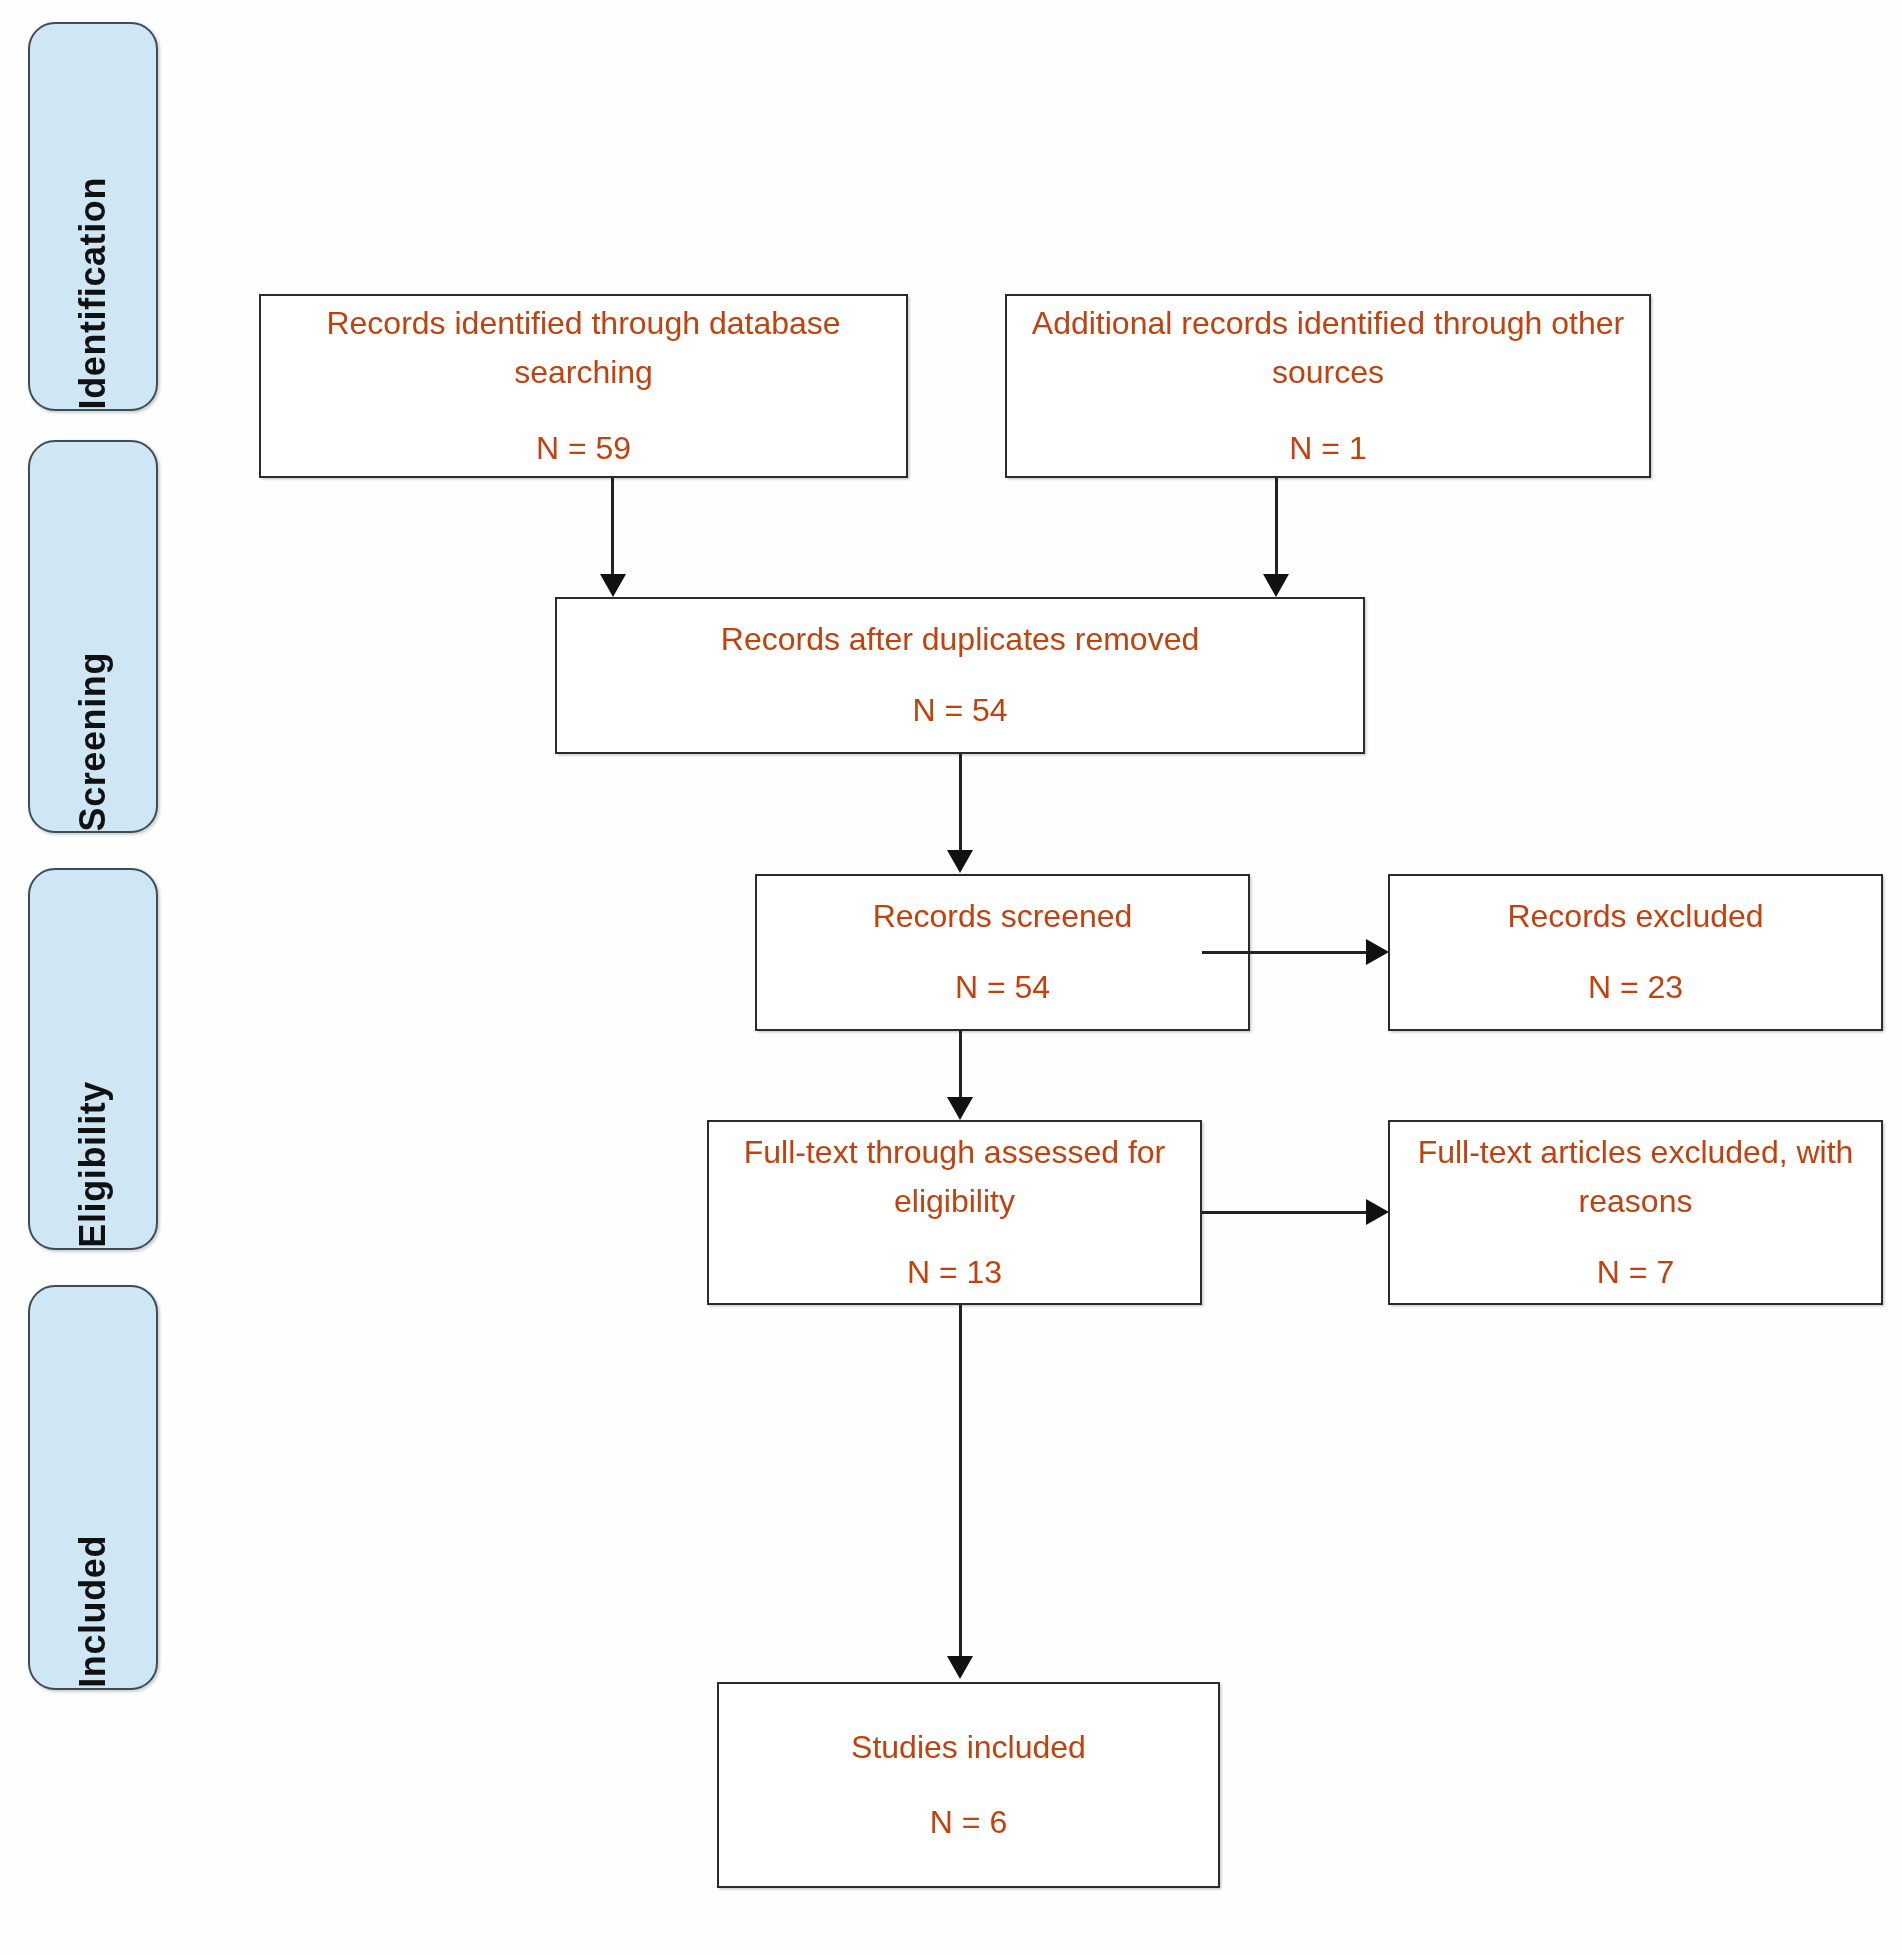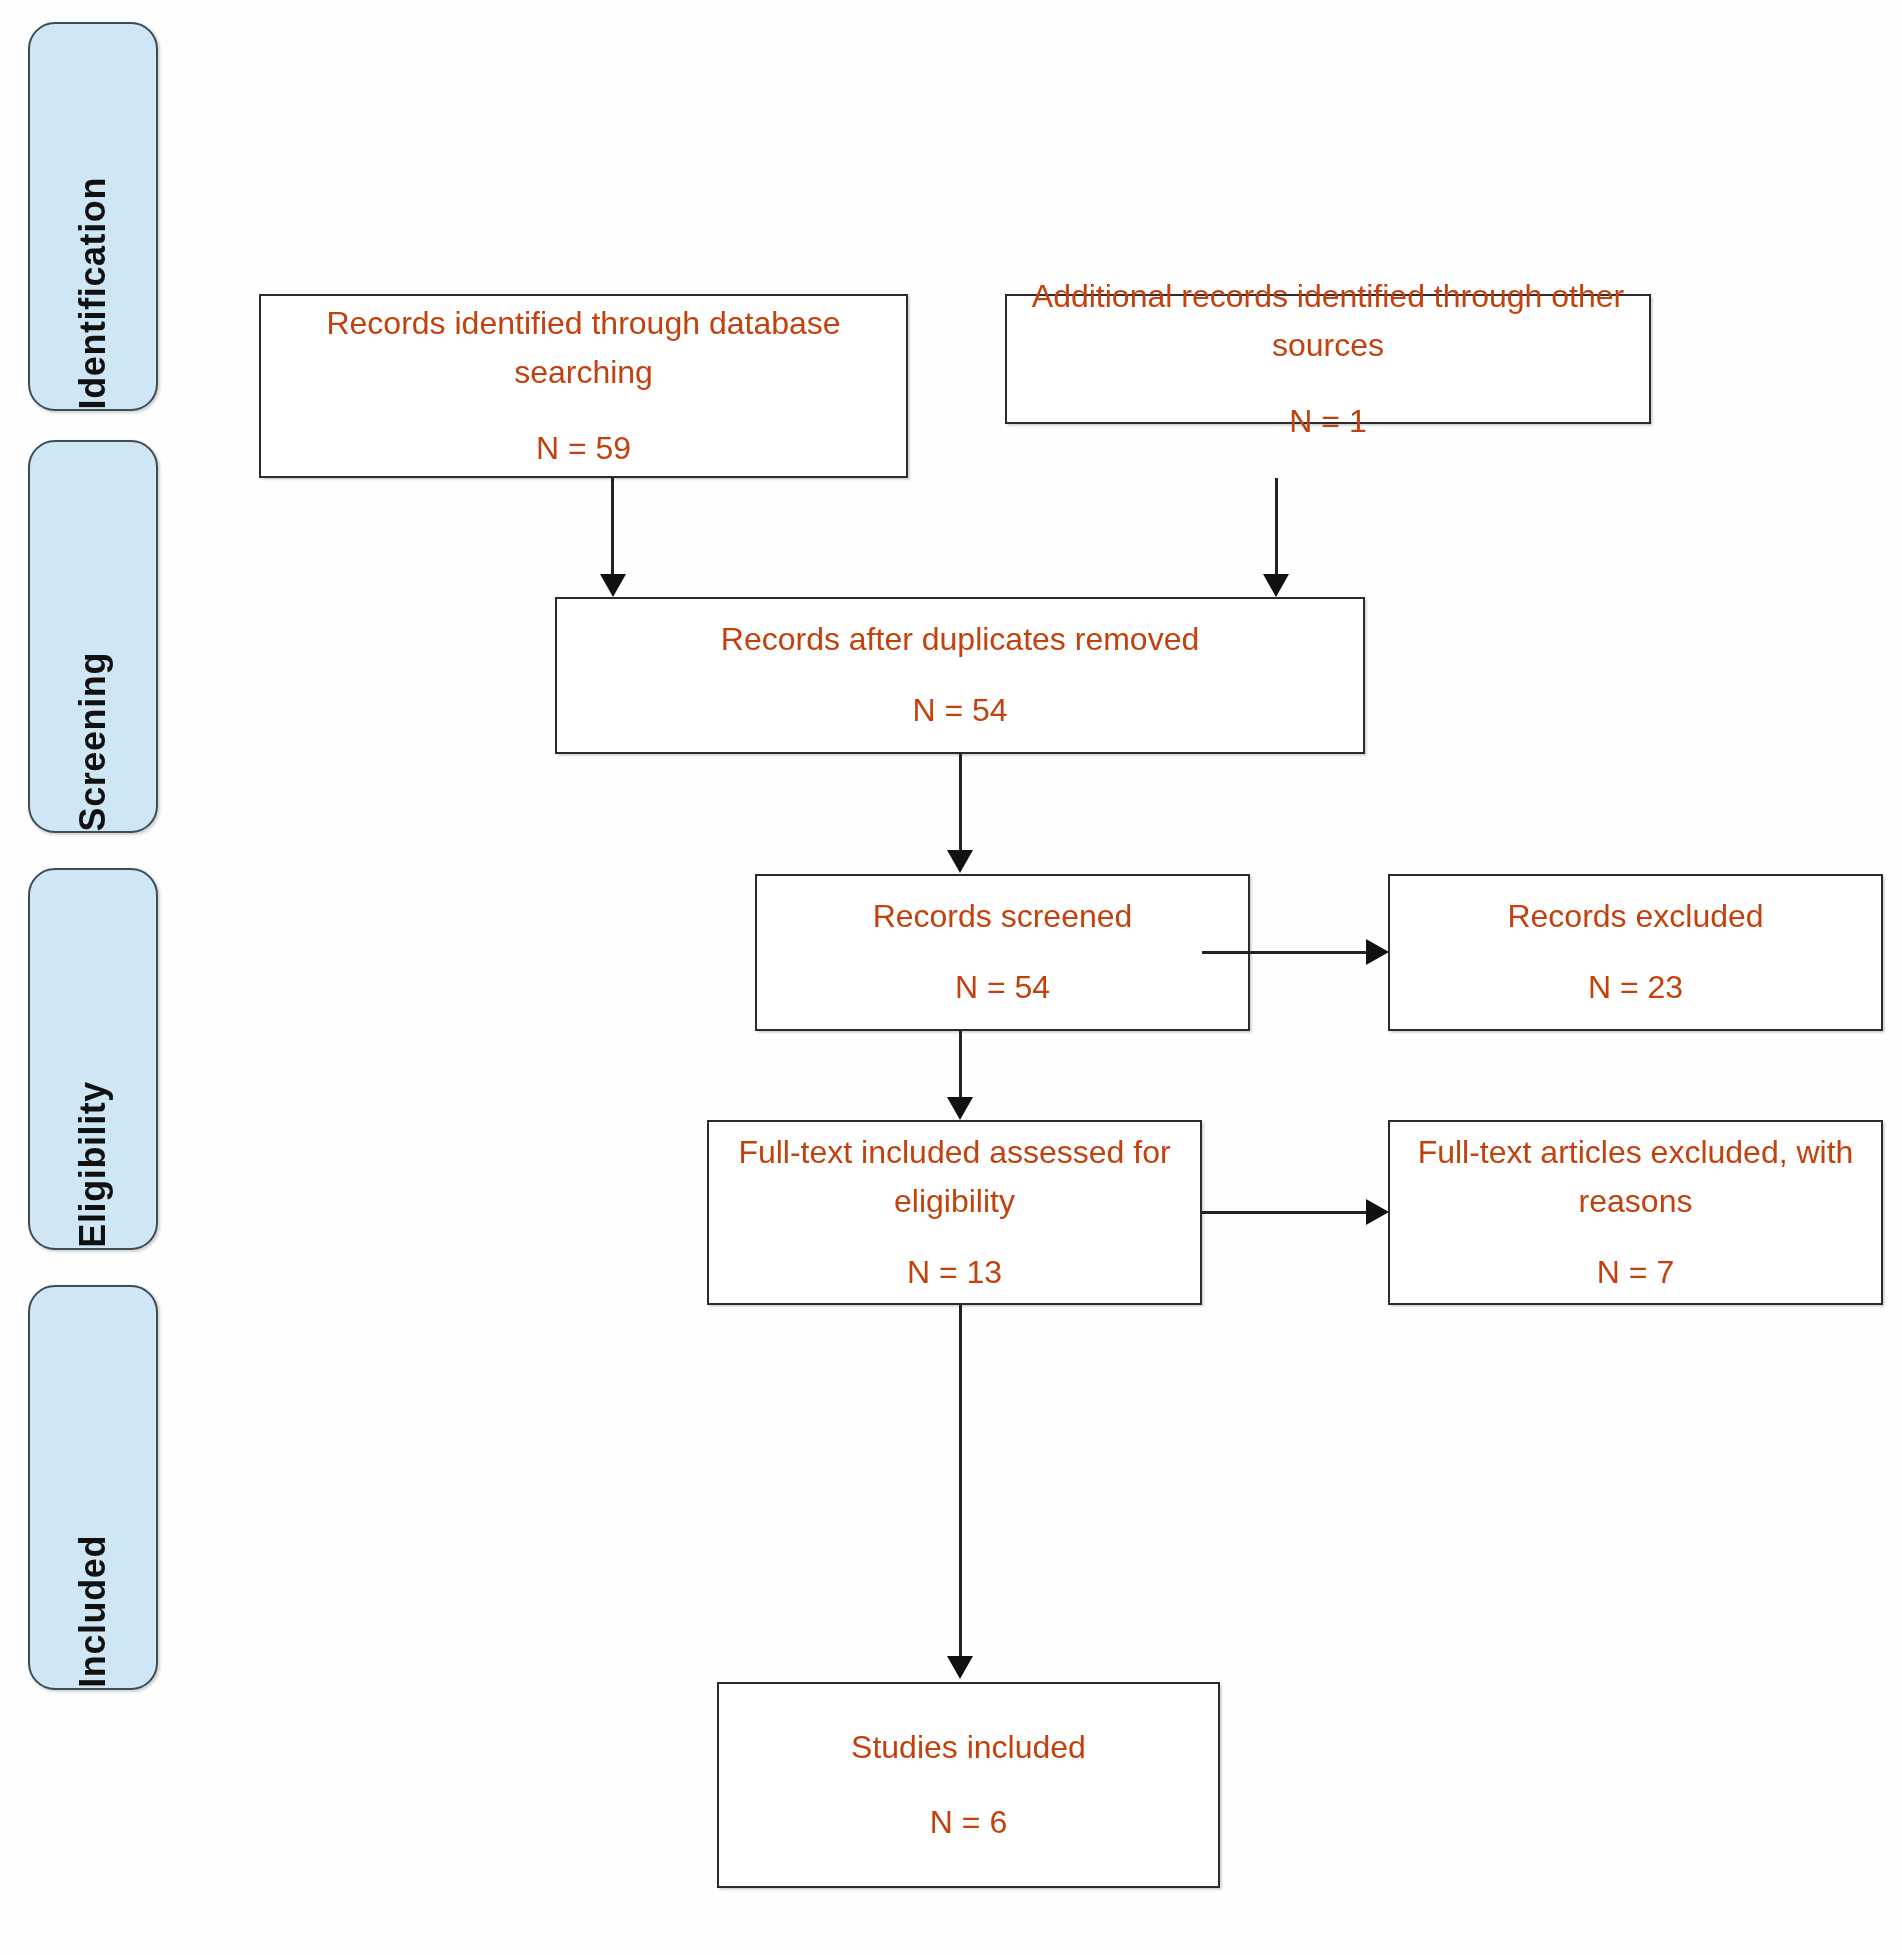--- a/index.html
+++ b/index.html
@@ -118,21 +118,21 @@
 
   <div class="stage-bar" style="left:28px; top:1285px; width:130px; height:405px;">
     <span class="stage-label">Included</span>
   </div>
 
   <div class="flow-box" style="left:259px; top:294px; width:649px; height:184px;">
     <span class="box-text">Records identified through database searching</span>
     <span class="box-n">N = 59</span>
   </div>
 
-  <div class="flow-box" style="left:1005px; top:294px; width:646px; height:130px;">
+  <div class="flow-box" style="left:1005px; top:294px; width:646px; height:184px;">
     <span class="box-text">Additional records identified through other sources</span>
     <span class="box-n">N = 1</span>
   </div>
 
   <div class="vline" style="left:611px; top:478px; height:97px;"></div>
   <div class="arrow-down" style="left:600px; top:574px;"></div>
 
   <div class="vline" style="left:1275px; top:478px; height:97px;"></div>
   <div class="arrow-down" style="left:1263px; top:574px;"></div>
 
@@ -154,21 +154,21 @@
     <span class="box-n">N = 23</span>
   </div>
 
   <div class="hline" style="left:1202px; top:951px; width:167px;"></div>
   <div class="arrow-right" style="left:1366px; top:939px;"></div>
 
   <div class="vline" style="left:959px; top:1031px; height:67px;"></div>
   <div class="arrow-down" style="left:947px; top:1097px;"></div>
 
   <div class="flow-box tight" style="left:707px; top:1120px; width:495px; height:185px;">
-    <span class="box-text">Full-text included assessed for eligibility</span>
+    <span class="box-text">Full-text through assessed for eligibility</span>
     <span class="box-n">N = 13</span>
   </div>
 
   <div class="flow-box tight" style="left:1388px; top:1120px; width:495px; height:185px;">
     <span class="box-text">Full-text articles excluded, with reasons</span>
     <span class="box-n">N = 7</span>
   </div>
 
   <div class="hline" style="left:1202px; top:1211px; width:167px;"></div>
   <div class="arrow-right" style="left:1366px; top:1199px;"></div>

